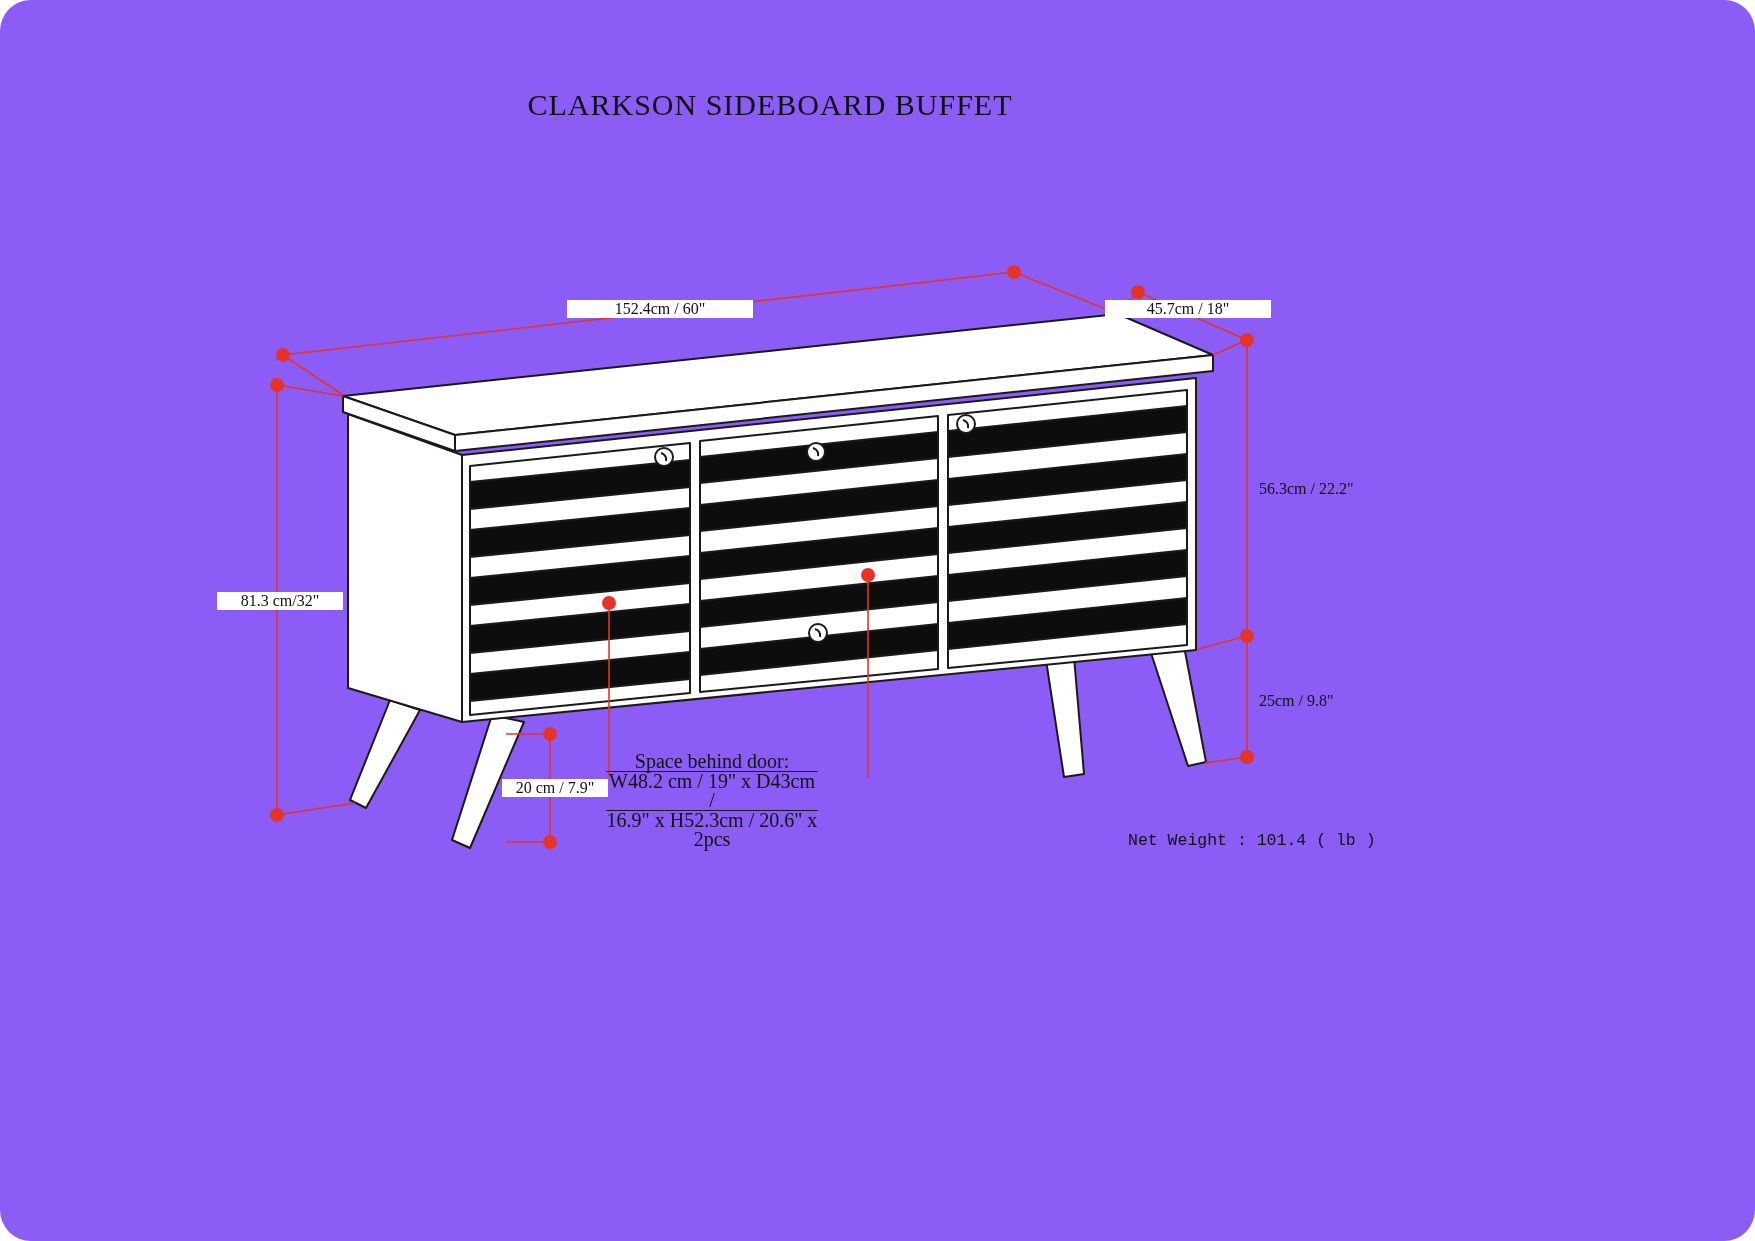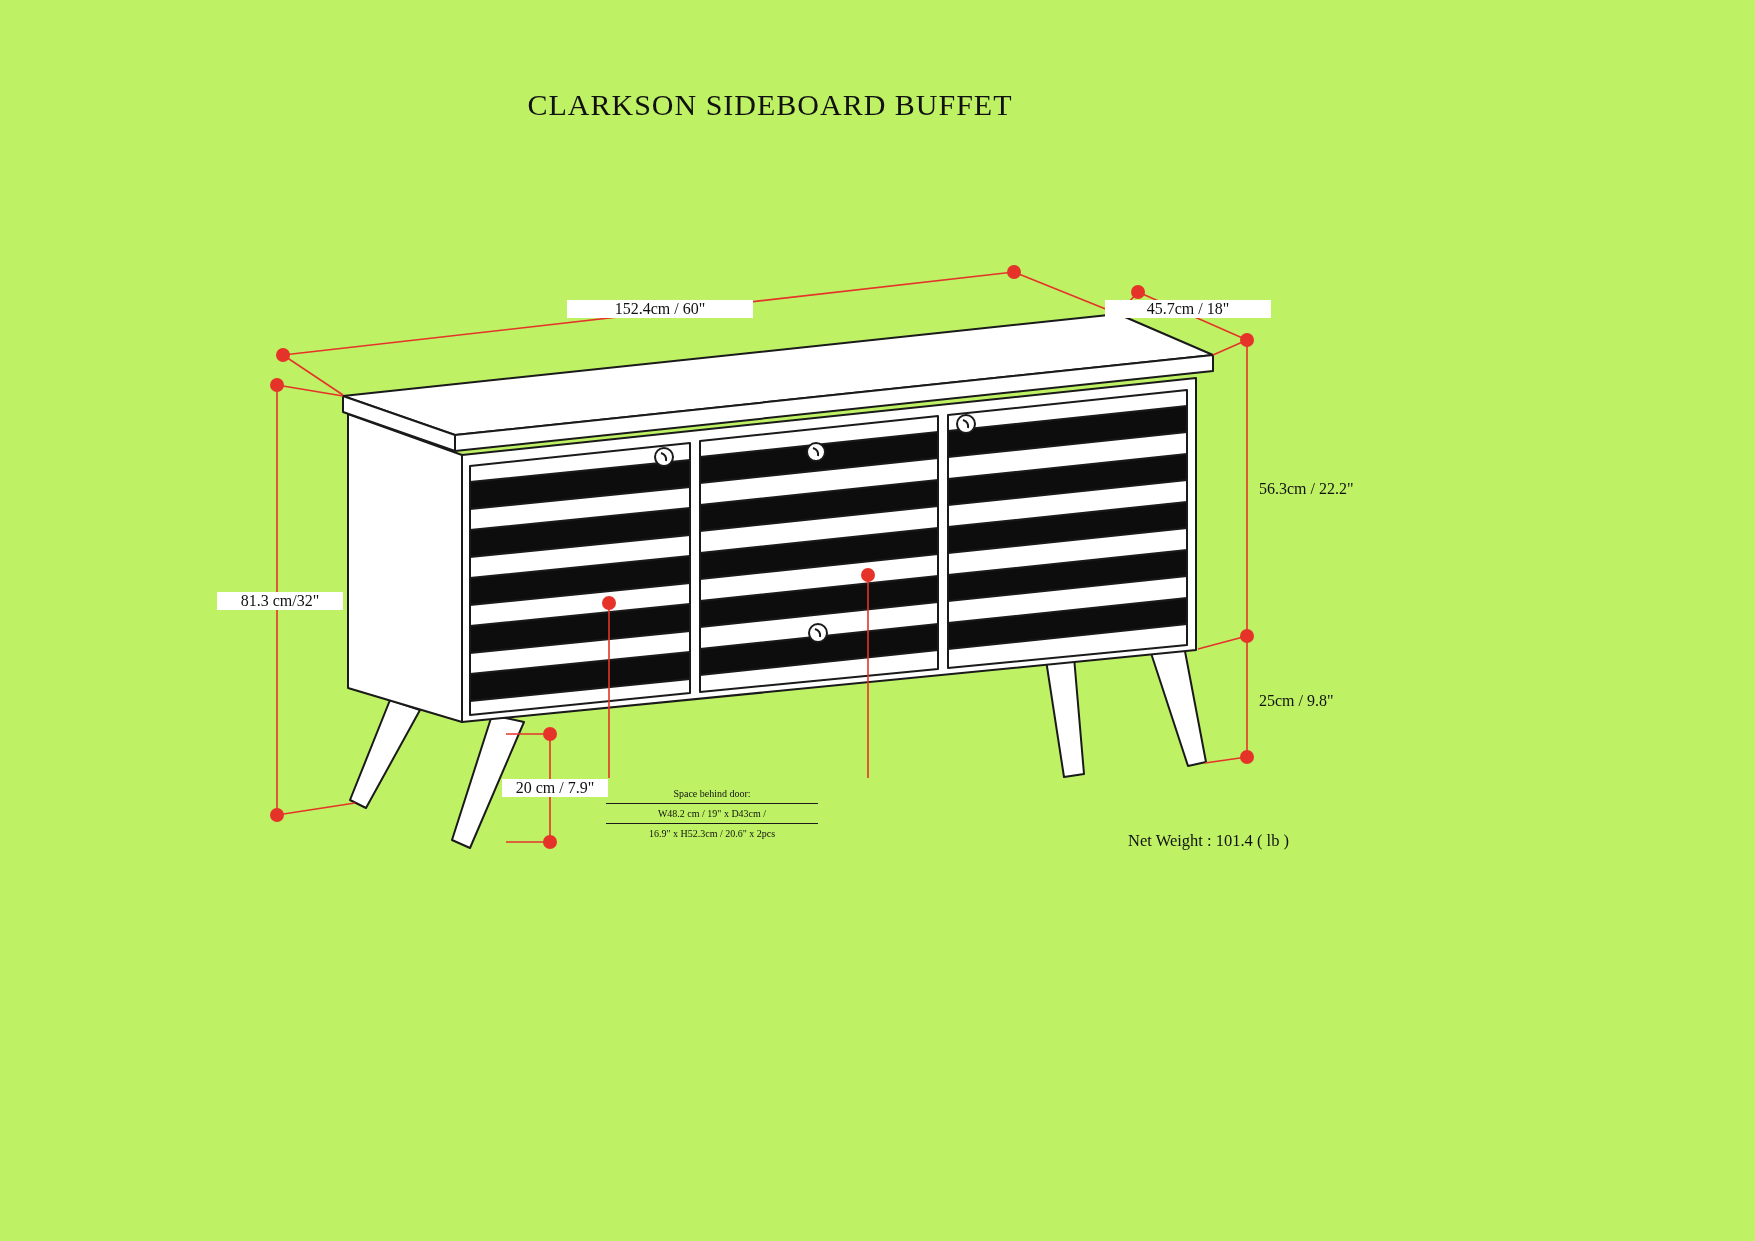--- a/index.html
+++ b/index.html
@@ -1,27 +1,27 @@
 <!DOCTYPE html>
 <html><head>
 <meta charset="utf-8">
 <style>
   html,body{margin:0;padding:0;background:#ffffff;}
-  #page{position:relative;width:1755px;height:1241px;background:#bef264;overflow:hidden;
-        font-family:"Liberation Serif",serif;color:#111;}
+  #page{position:relative;width:1755px;height:1241px;background:#8b5cf6;overflow:hidden;
+        font-family:"Liberation Serif",serif;color:#111;border-radius:31px;}
   #drawing{position:absolute;left:0;top:0;}
   .label{position:absolute;font-family:"Liberation Serif",serif;font-size:16px;color:#111;
          background:#ffffff;text-align:center;line-height:18px;padding:0 3px;white-space:nowrap;}
   .label.left-align{text-align:left;background:transparent;}
   #title{position:absolute;left:270px;top:88px;width:1000px;text-align:center;
          font-size:30px;letter-spacing:1px;color:#111;}
-  .annotation{position:absolute;font-size:10px;line-height:19px;text-align:center;color:#111;margin-top:32px;}
+  .annotation{position:absolute;font-size:20px;line-height:19px;text-align:center;color:#111;}
   .ann-line{display:block;}
   .ann-line.ruled{border-bottom:1px solid #1a1a1a;}
-  #net-weight{position:absolute;left:1128px;top:831px;font-size:16.5px;color:#111;white-space:nowrap;}
+  #net-weight{position:absolute;left:1128px;top:831px;font-size:16.5px;color:#111;white-space:nowrap;font-family:Liberation Mono, monospace;}
 </style>
 </head>
 <body>
 
 <div id="page">
 
   <svg id="drawing" width="1755" height="1241" viewBox="0 0 1755 1241" xmlns="http://www.w3.org/2000/svg">
 
     <g stroke="#1a1a1a" fill="#ffffff" stroke-width="2" stroke-linejoin="round">
 

